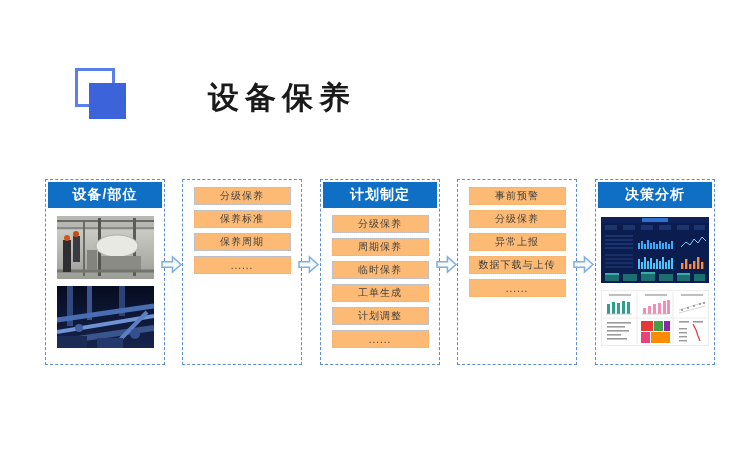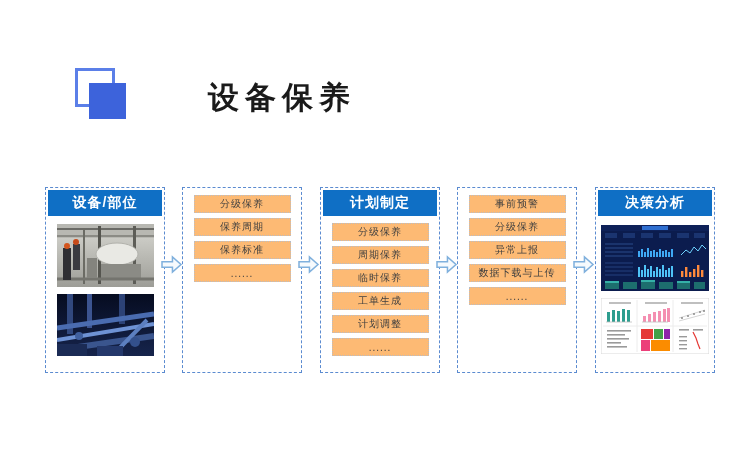--- a/index.html
+++ b/index.html
@@ -9,21 +9,21 @@
   
   .logo{position:absolute;left:75px;top:68px;width:56px;height:54px;}
   .logo .back-sq{position:absolute;left:0;top:0;width:34px;height:33px;
                  border:3px solid #5b7fe8;background:#ffffff;}
   .logo .front-sq{position:absolute;left:14px;top:15px;width:37px;height:36px;
                   background:#3d63db;}
   .page-title{position:absolute;left:168px;top:77px;font-size:31px;font-weight:bold;
               color:#1a1a1a;letter-spacing:6px;white-space:nowrap;margin-left:40px;}
 
   
-  .column{position:absolute;top:187px;width:120px;height:186px;
+  .column{position:absolute;top:179px;width:120px;height:186px;
           border:1px dashed #5b8bd0;background:#ffffff;box-sizing:border-box;}
   .col-1{left:45px;}  .col-2{left:182px;}  .col-3{left:320px;}
   .col-4{left:457px;} .col-5{left:595px;}
 
   .col-header{margin:2px;height:26px;background:#0f6fc5;color:#ffffff;
               font-size:14px;font-weight:bold;display:flex;align-items:center;
               justify-content:center;letter-spacing:1px;}
 
   .item-list{display:flex;flex-direction:column;align-items:center;gap:5px;margin-top:7px;}
   .item-box{width:97px;height:18px;box-sizing:border-box;border:1px dotted #b9bcc4;
@@ -101,22 +101,22 @@
         <rect x="40" y="52" width="26" height="10" fill="#24386b"></rect>
         <circle cx="78" cy="48" r="5" fill="#33508c"></circle>
         <circle cx="22" cy="42" r="4" fill="#40609f"></circle>
       </svg>
     </div>
   </div>
 
   <div class="column col-2">
     <div class="item-list">
       <div class="item-box">分级保养</div>
+      <div class="item-box">保养标准</div>
       <div class="item-box">保养周期</div>
-      <div class="item-box">保养标准</div>
       <div class="item-box">......</div>
     </div>
   </div>
 
   <div class="column col-3">
     <div class="col-header">计划制定</div>
     <div class="item-list">
       <div class="item-box">分级保养</div>
       <div class="item-box">周期保养</div>
       <div class="item-box">临时保养</div>

